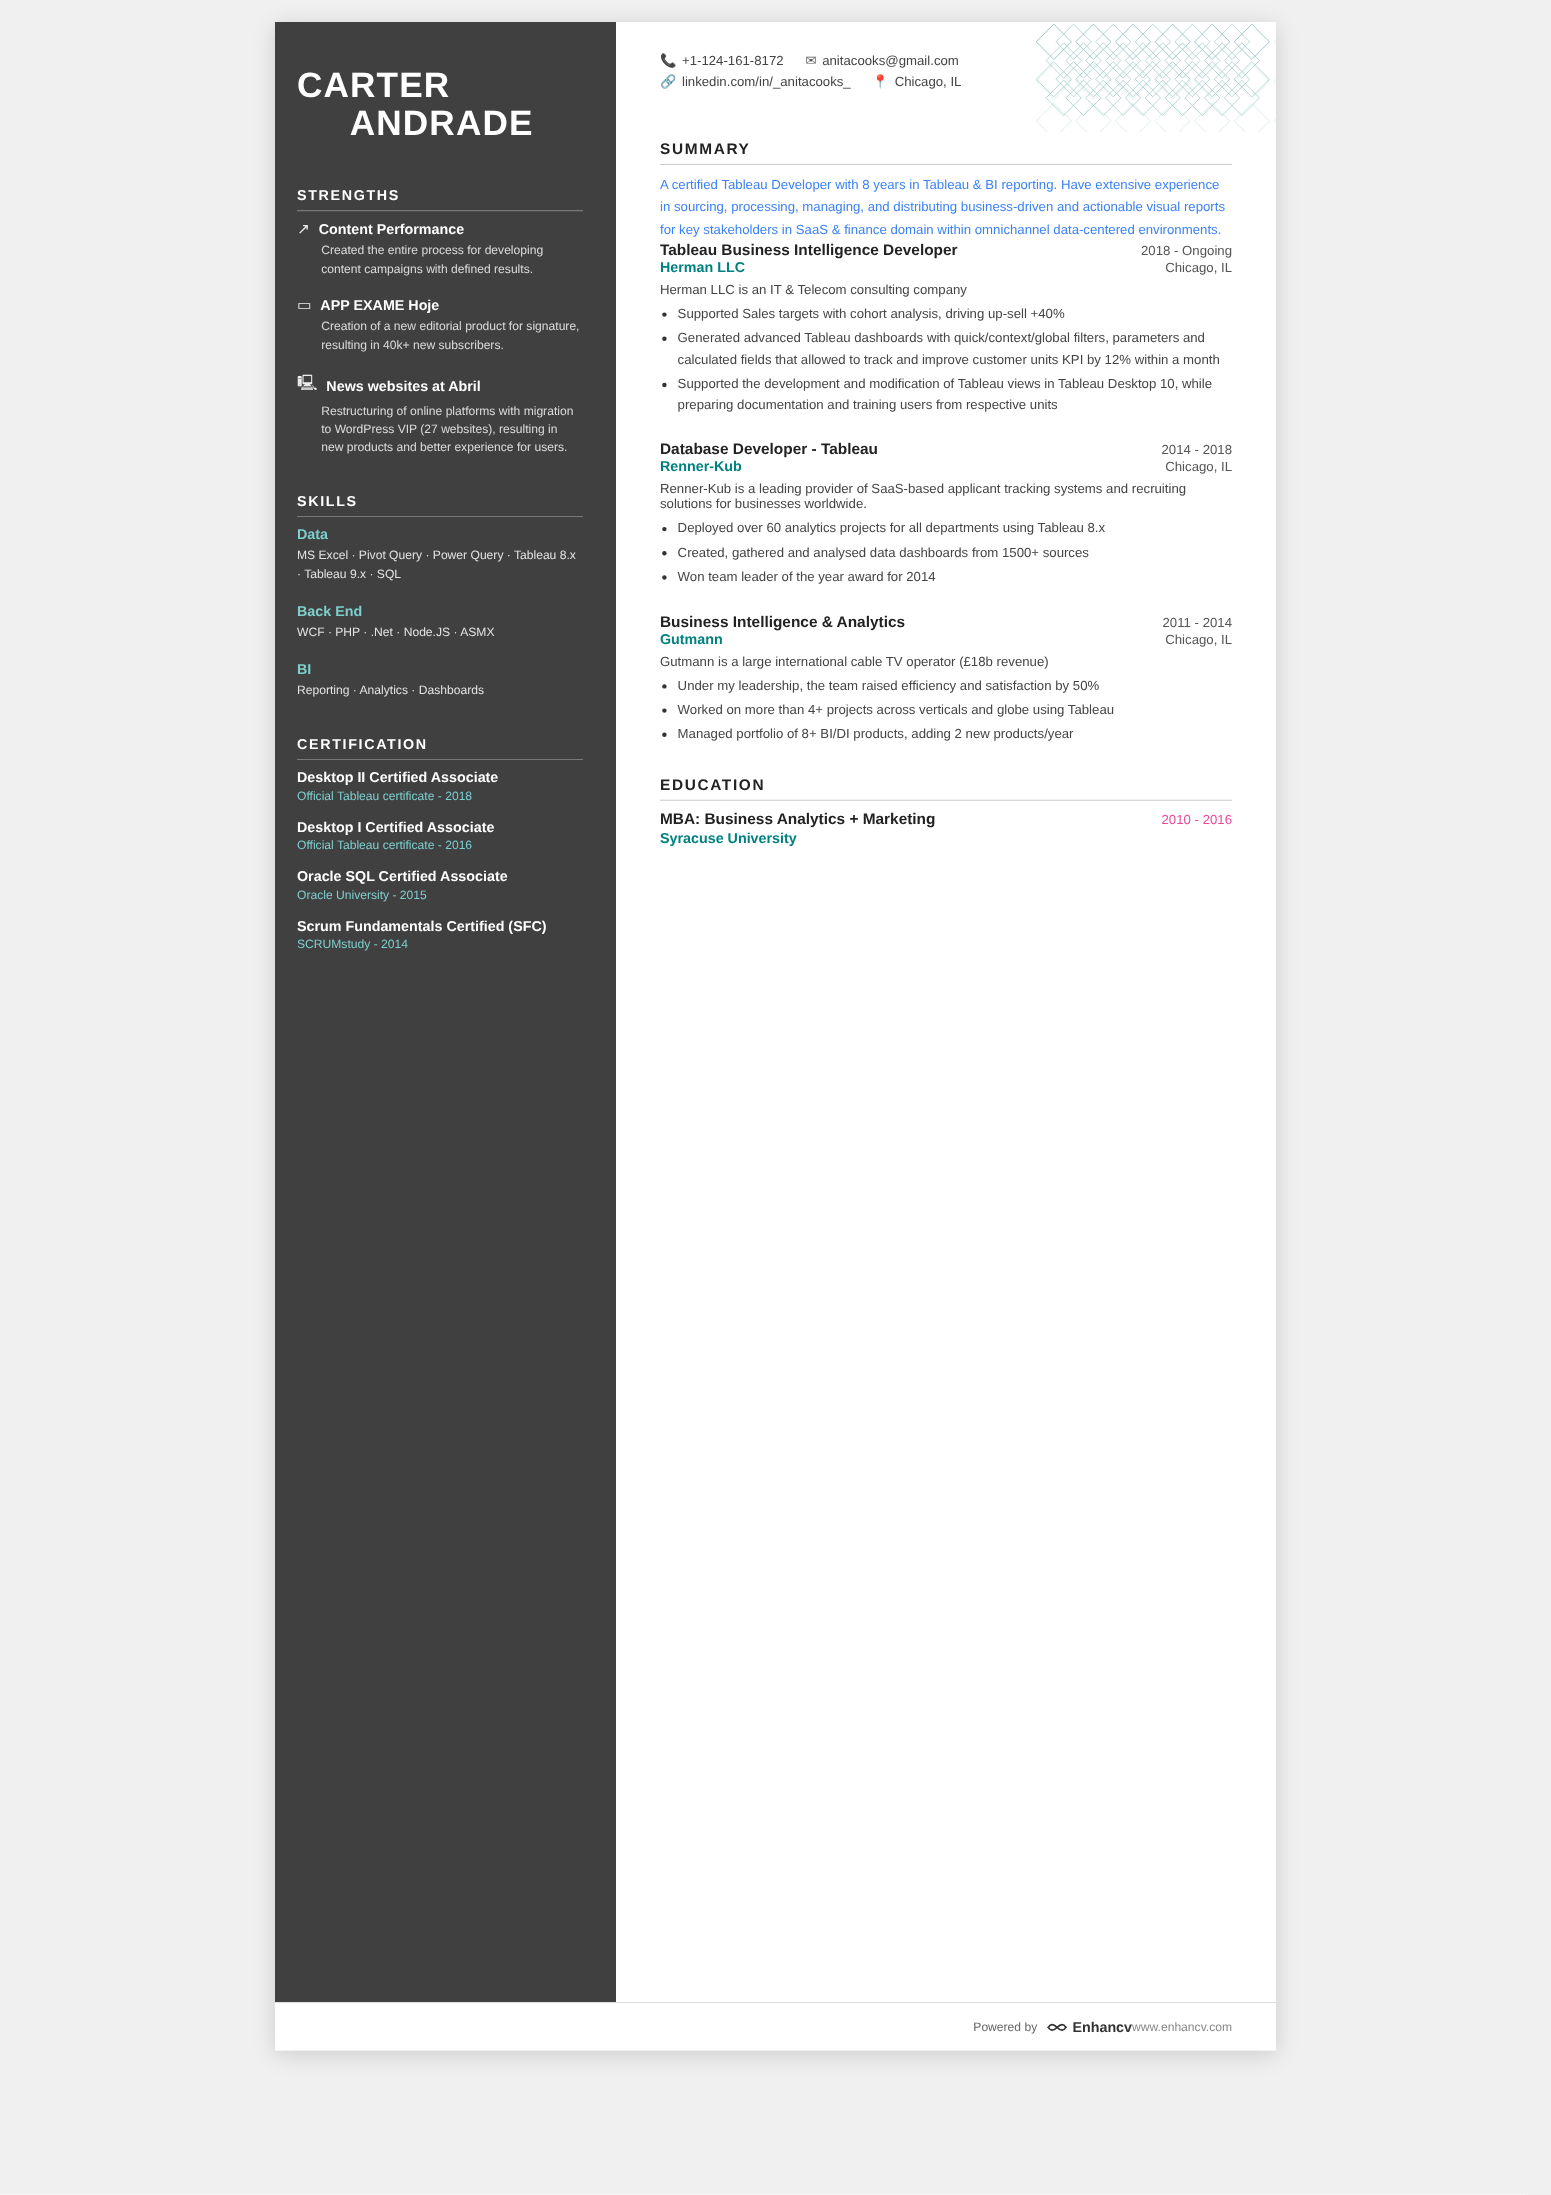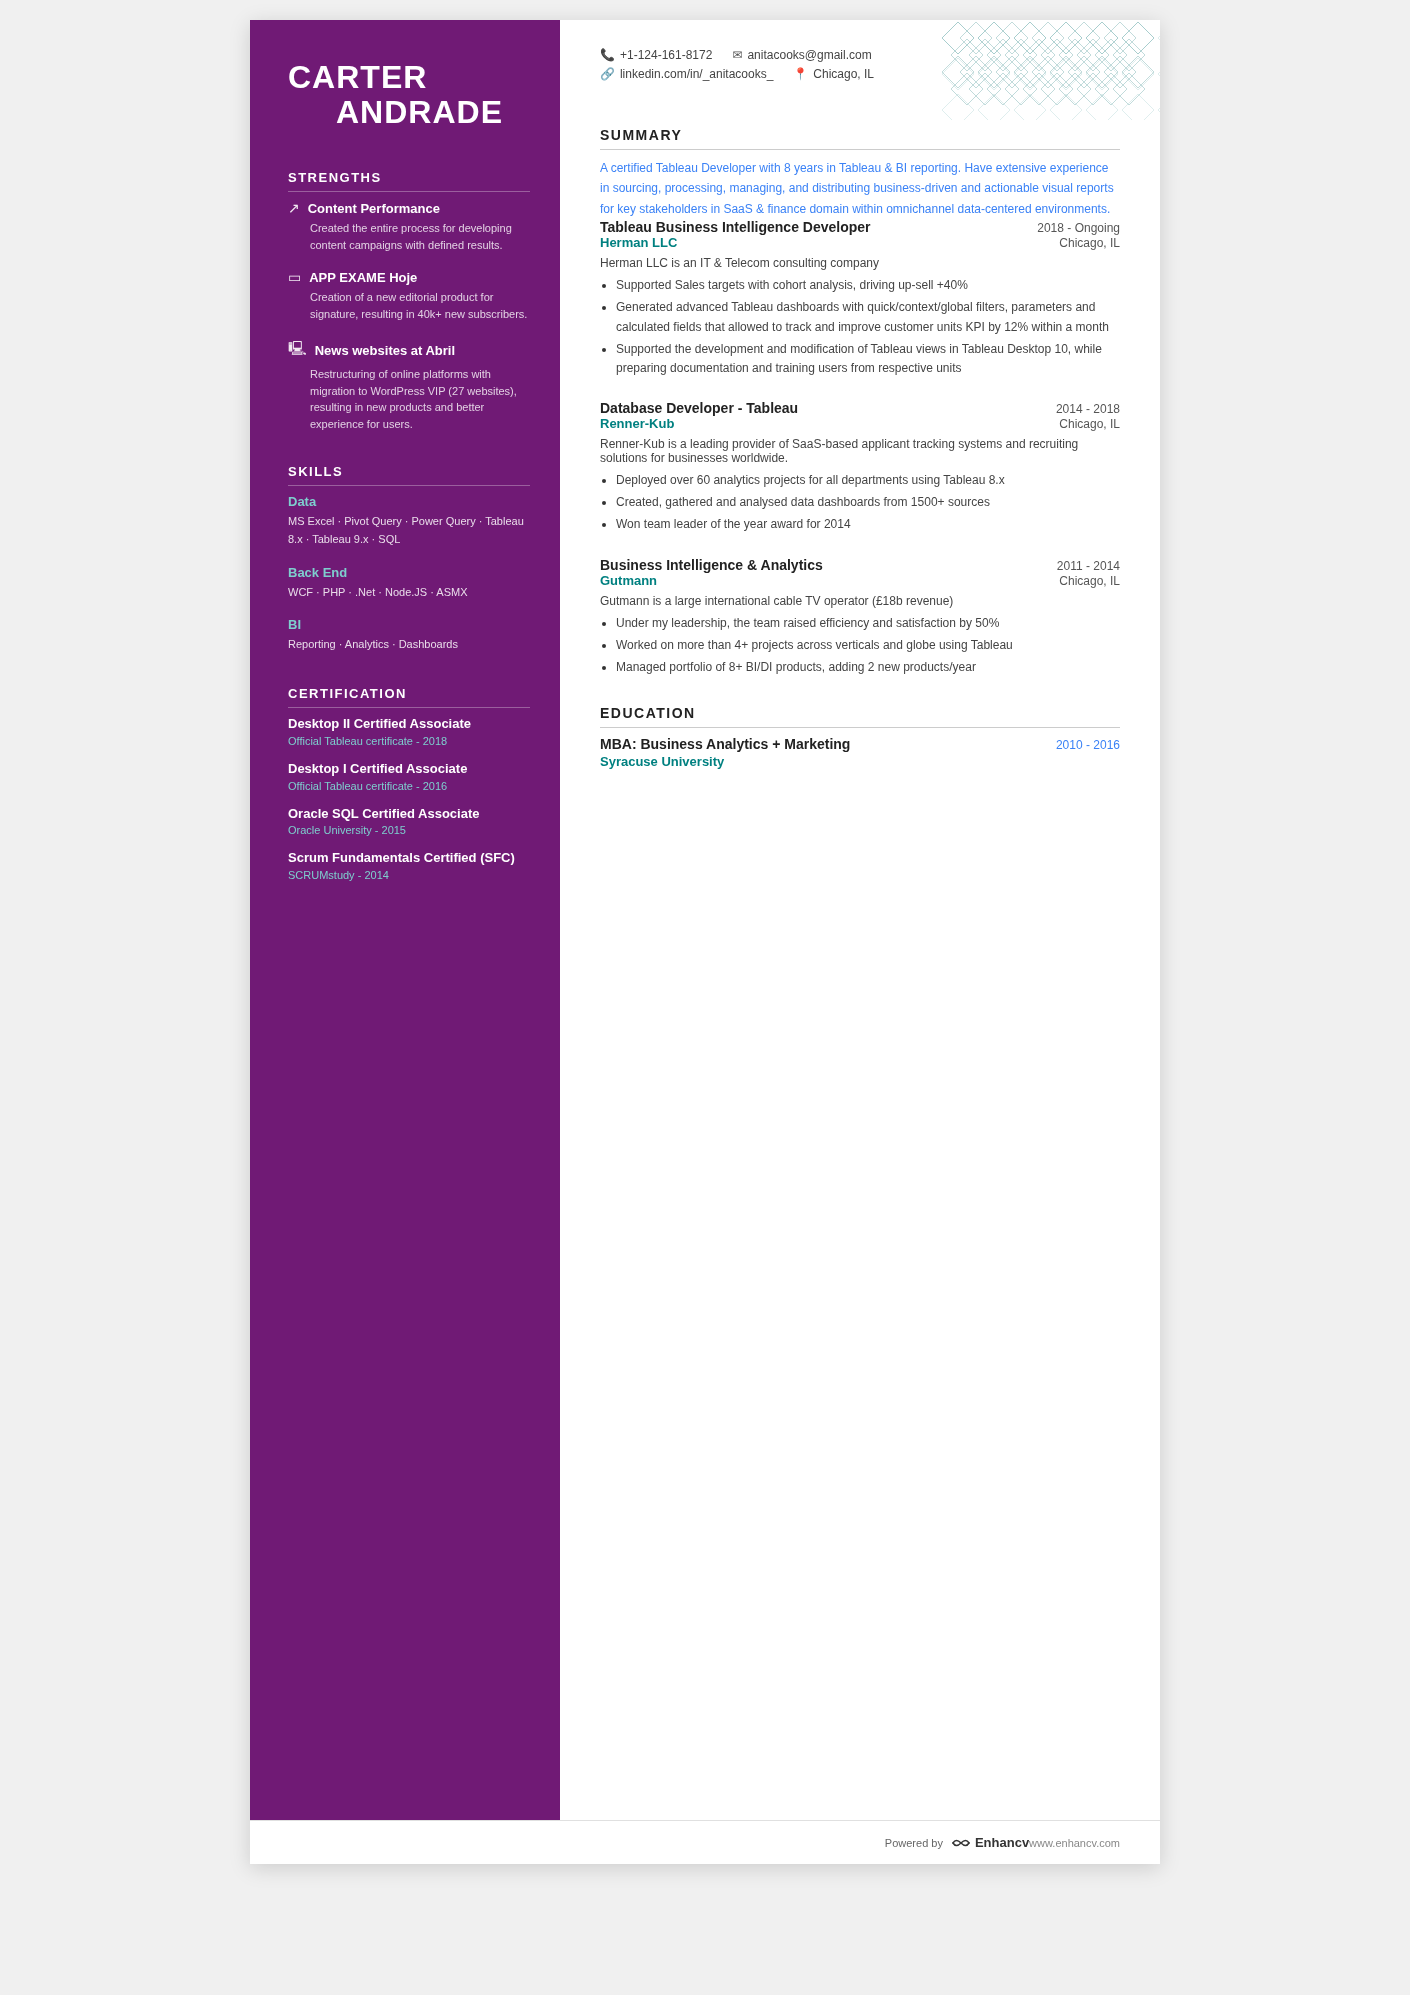--- a/index.html
+++ b/index.html
@@ -21,23 +21,23 @@
     }
     
     .resume-body {
       display: flex;
       flex: 1;
     }
     
     .sidebar {
       width: 310px;
       min-width: 310px;
-      background: #701a75;
-      color: #fff;
-      padding: 40px 30px 40px 38px;
+      background: #404040;
+      color: #fff;
+      padding: 40px 30px 40px 20px;
       position: relative;
       min-height: 1800px;
     }
     .name-block {
       margin-bottom: 40px;
     }
     .name-block .first-name {
       font-size: 32px;
       font-weight: 700;
       letter-spacing: 1px;
@@ -238,21 +238,21 @@
       justify-content: space-between;
       align-items: baseline;
     }
     .edu-degree {
       font-size: 14px;
       font-weight: 700;
       color: #222;
     }
     .edu-date {
       font-size: 12px;
-      color: #3b82f6;
+      color: #ec4899;
     }
     .edu-school {
       font-size: 13px;
       color: #008080;
       font-weight: 600;
       margin-top: 2px;
     }
     
     .footer {
       background: #fff;

